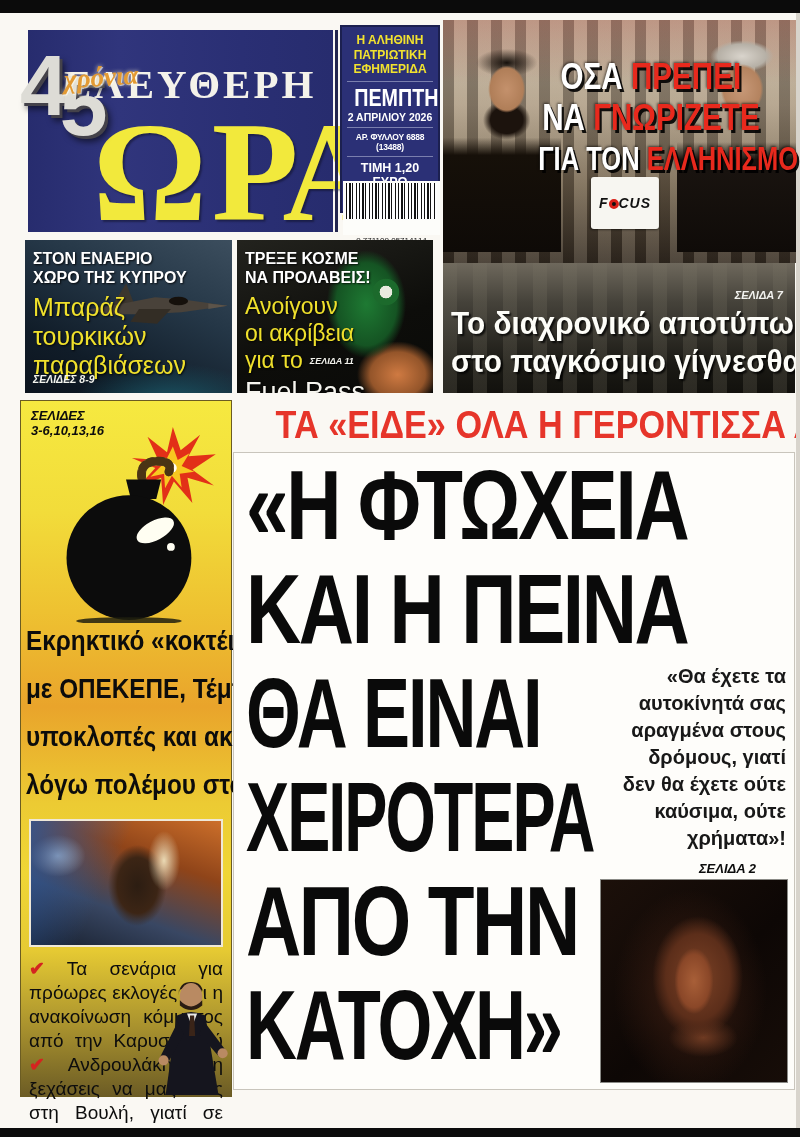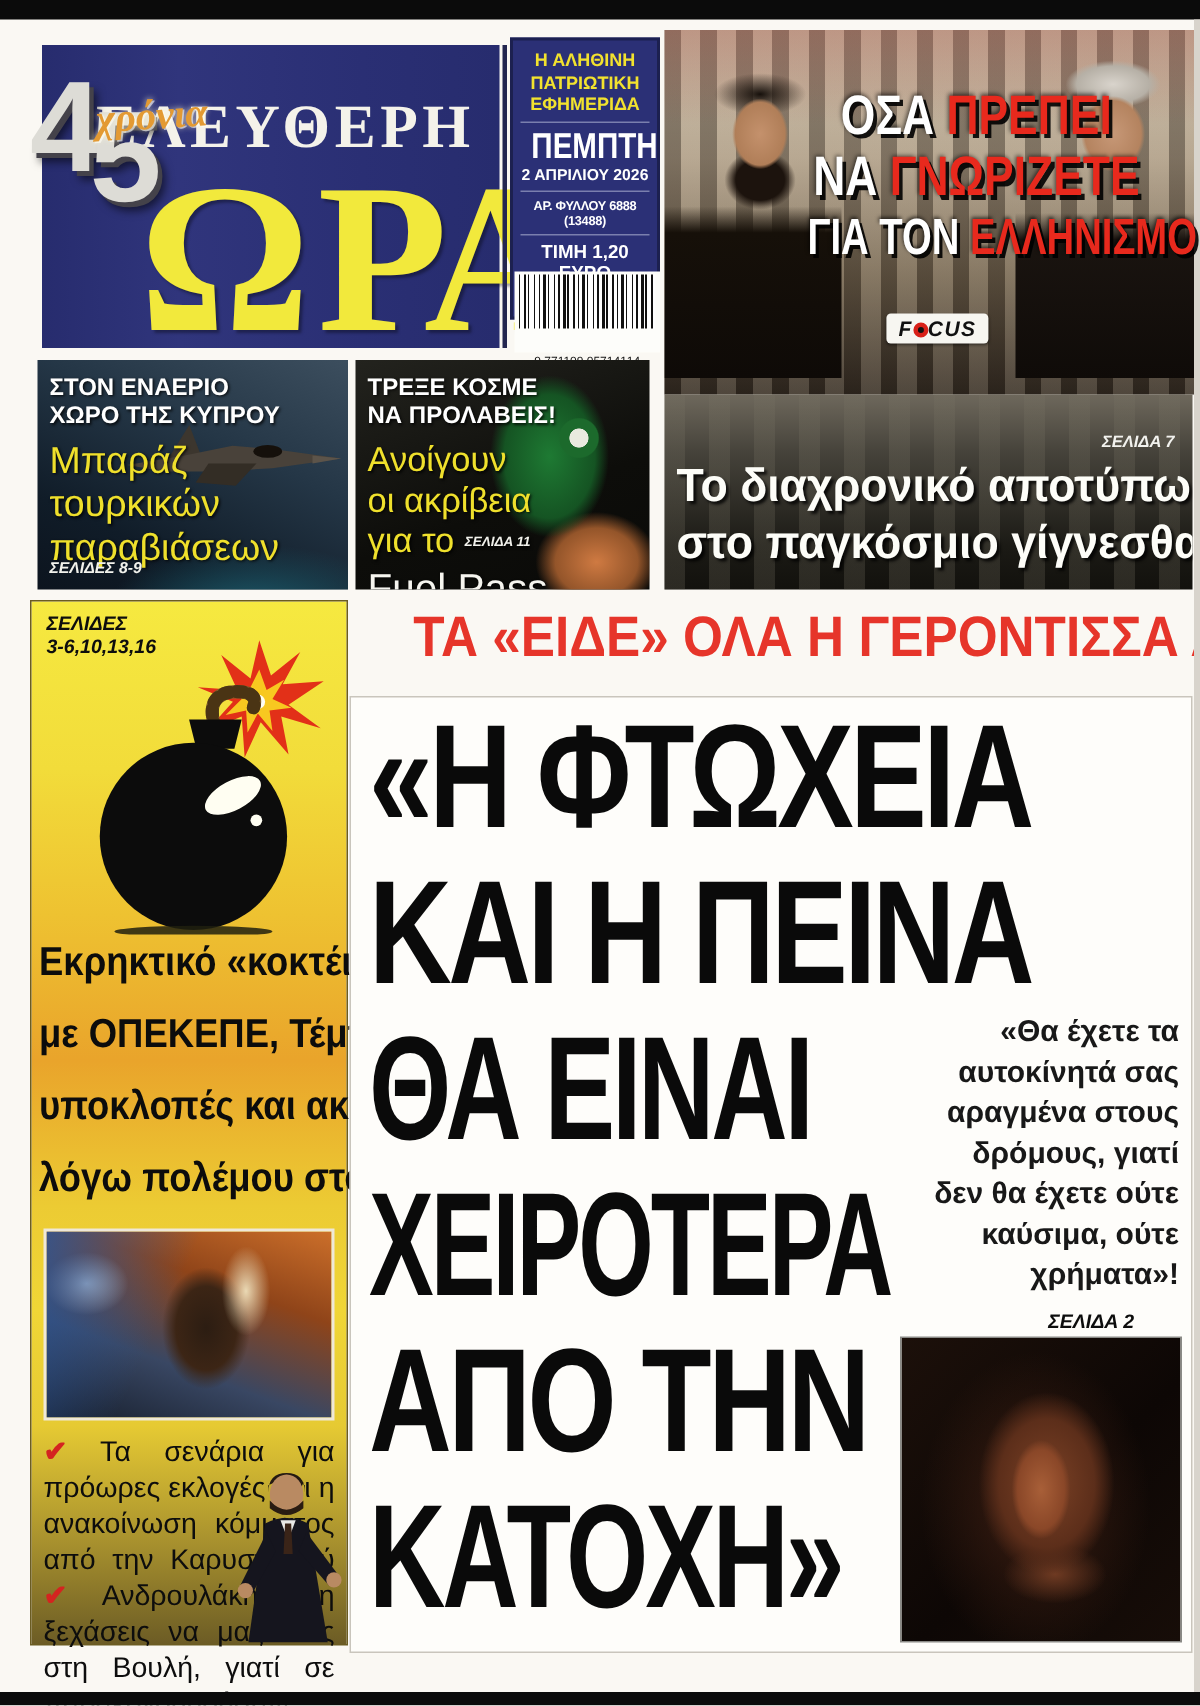--- a/index.html
+++ b/index.html
@@ -65,21 +65,21 @@
        radial-gradient(44px 22px at 50% 11%,#d9d4cc 0%,#b6b0a6 55%,rgba(0,0,0,0) 72%),
        linear-gradient(180deg,rgba(20,14,10,0) 50%,#1a1410 58%,#0f0b08 100%),
        radial-gradient(16px 8px at 50% 64%,#e8e4da 0%,rgba(0,0,0,0) 80%);}
   .feat-head{position:absolute;left:52px;right:0;top:36px;text-align:center;z-index:5;}
   .feat-head .ln{display:inline-block;white-space:nowrap;font-weight:bold;font-size:37px;line-height:41px;
       transform:scaleX(.8);transform-origin:center;color:#fff;
       text-shadow:3px 3px 0 rgba(0,0,0,.9),-1px -1px 3px rgba(0,0,0,.6);}
   .feat-head .ln.l3{font-size:34px;transform:scaleX(.75);}
   .feat-head .red{color:#e8291d;}
   .focus{position:absolute;left:50%;bottom:34px;transform:translateX(-50%);z-index:6;
-     background:#f7f6f1;border-radius:3px;padding:2px 8px;font-weight:bold;font-style:italic;
+     background:#f7f6f1;border-radius:3px;padding:18px 8px;font-weight:bold;font-style:italic;
      font-size:14px;color:#111;letter-spacing:1px;box-shadow:0 1px 2px rgba(0,0,0,.5);white-space:nowrap;}
   .focus .ring{display:inline-block;width:10px;height:10px;border:3px solid #d82018;border-radius:50%;
      box-sizing:border-box;vertical-align:-1px;background:#111;}
   .strip{position:absolute;left:0;right:0;bottom:0;height:30px;background:#d8281e;z-index:7;}
   .strip .mid{position:absolute;left:37%;width:26%;height:100%;background:#272c6e;
      transform:skewX(-16deg);border-left:3px solid #eee;border-right:3px solid #eee;}
   .strip .lbl{position:absolute;top:0;height:30px;display:flex;align-items:center;justify-content:center;
      color:#fff;font-weight:bold;}
   .strip .lbl.l{left:0;width:37%;font-size:15px;letter-spacing:.5px;}
   .strip .lbl.c{left:37%;width:26%;flex-direction:column;font-size:10px;line-height:11px;}
@@ -143,21 +143,21 @@
   .bullets{position:absolute;left:0;right:0;top:550px;bottom:0;padding:6px 8px 4px 8px;
      color:#0d0d0d;font-size:19px;line-height:24px;text-align:justify;}
   .bullets .check{color:#d42420;font-weight:bold;}
   .pol{position:absolute;right:2px;bottom:1px;z-index:3;}
 
   
   .red-kicker{position:absolute;left:236px;top:404px;width:560px;text-align:center;
      color:#e6352a;font-weight:bold;font-size:38px;white-space:nowrap;}
   .red-kicker .in{display:inline-block;transform:scaleX(.9);transform-origin:center;}
   .mainbox{position:absolute;left:233px;top:452px;width:562px;height:638px;box-sizing:border-box;
-     background:#fefdfa;border:1px solid #c9c5bc;margin-top:12px;}
+     background:#fefdfa;border:1px solid #c9c5bc;}
   .hl{position:absolute;left:12px;color:#0a0a0a;font-weight:bold;font-size:98px;line-height:104px;
      letter-spacing:-3px;white-space:nowrap;transform-origin:left top;}
   .hl.h1{top:0;transform:scaleX(.78);}
   .hl.h2{top:104px;transform:scaleX(.78);}
   .hl.h3{top:208px;transform:scaleX(.72);}
   .hl.h4{top:312px;transform:scaleX(.66);}
   .hl.h5{top:416px;transform:scaleX(.78);}
   .hl.h6{top:520px;transform:scaleX(.72);}
   .quote{position:absolute;right:8px;top:210px;width:168px;text-align:right;color:#181818;
      font-weight:bold;font-size:20px;line-height:27px;}

